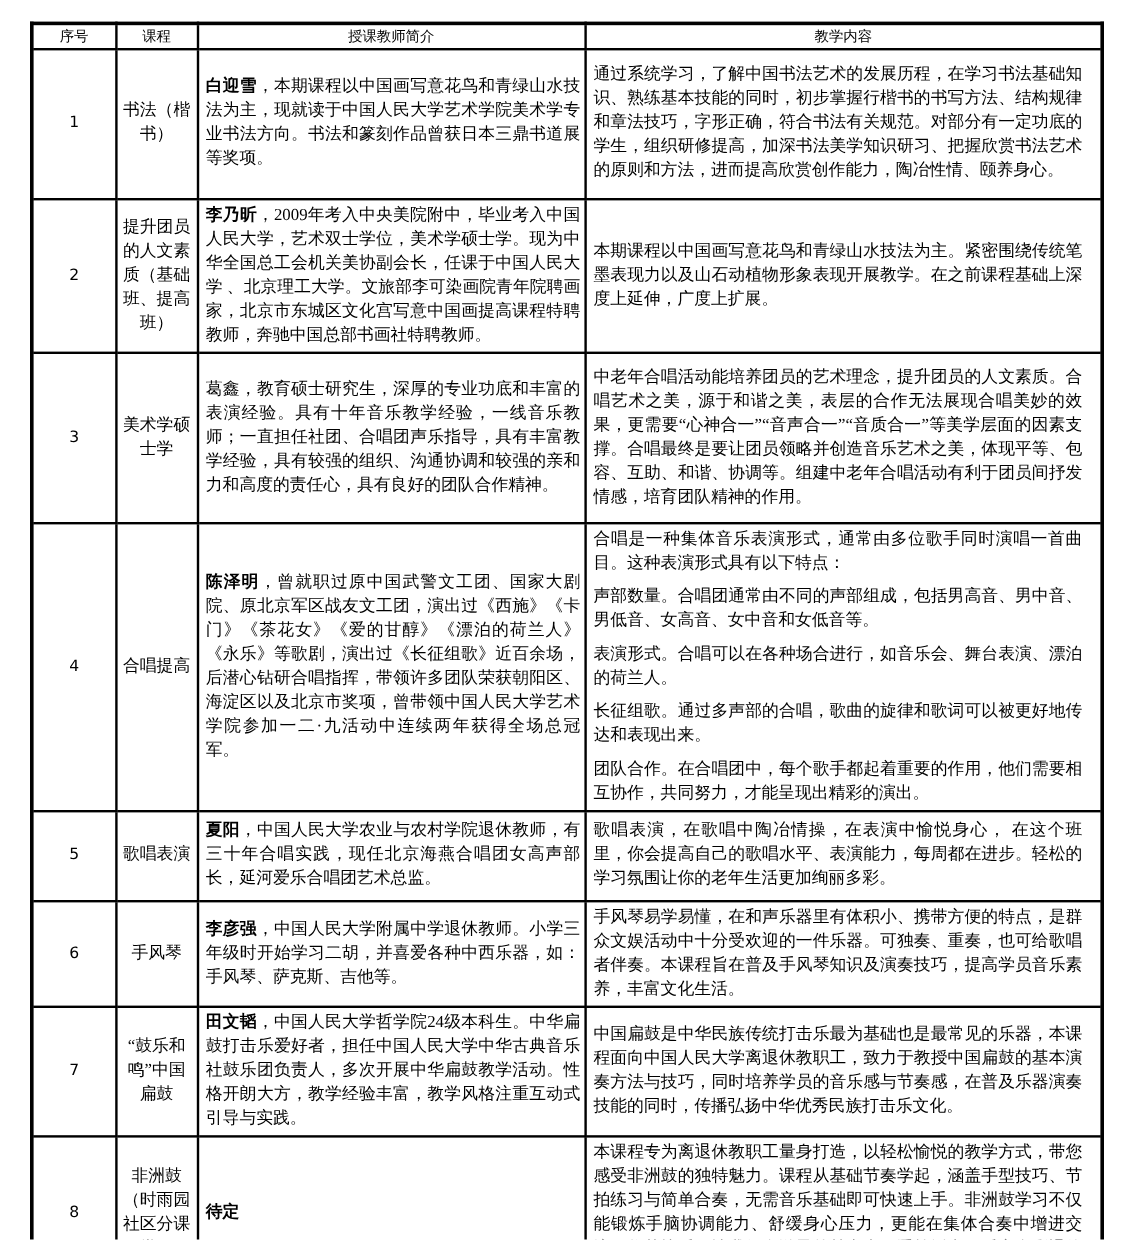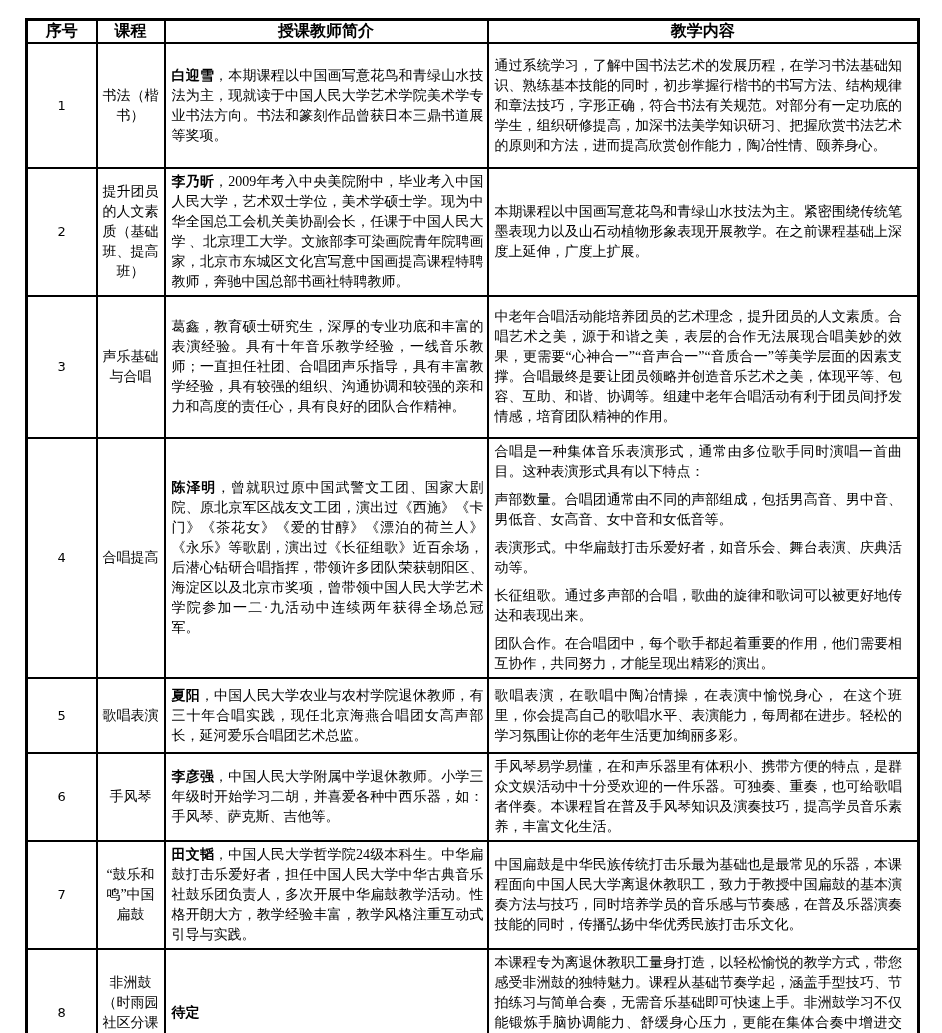--- a/index.html
+++ b/index.html
@@ -11,22 +11,22 @@
   }
   table.course-table {
     border-collapse: collapse;
     table-layout: fixed;
     width: 892px;
     margin: 18px 0 0 25px;
     border: 3px solid #000;
   }
   th, td { border: 2px solid #000; }
   th {
-    font-weight: bold;
-    font-size: 16px;
+    font-weight: normal;
+    font-size: 12px;
     height: 21px;
     padding: 0 2px;
     text-align: center;
   }
   td {
     font-size: 14px;
     line-height: 20px;
     vertical-align: middle;
     padding: 3px 4px;
   }
@@ -74,34 +74,34 @@
       <tr style="height: 118px;">
         <td class="c-no">2</td>
         <td class="c-course">提升团员的人文素质（基础班、提高班）</td>
         <td class="c-teacher"><span class="bold">李乃昕</span><span>，2009年考入中央美院附中，毕业考入中国人民大学，艺术双士学位，美术学硕士学。现为中华全国总工会机关美协副会长，任课于中国人民大学 、北京理工大学。文旅部李可染画院青年院聘画家，北京市东城区文化宫写意中国画提高课程特聘教师，奔驰中国总部书画社特聘教师。</span></td>
         <td class="c-content">
           <p>本期课程以中国画写意花鸟和青绿山水技法为主。紧密围绕传统笔墨表现力以及山石动植物形象表现开展教学。在之前课程基础上深度上延伸，广度上扩展。</p>
         </td>
       </tr>
       <tr style="height: 142px;">
         <td class="c-no">3</td>
-        <td class="c-course">声乐基础与合唱</td>
+        <td class="c-course">美术学硕士学</td>
         <td class="c-teacher"><span class="bold"></span><span>葛鑫，教育硕士研究生，深厚的专业功底和丰富的表演经验。具有十年音乐教学经验，一线音乐教师；一直担任社团、合唱团声乐指导，具有丰富教学经验，具有较强的组织、沟通协调和较强的亲和力和高度的责任心，具有良好的团队合作精神。</span></td>
         <td class="c-content">
           <p>中老年合唱活动能培养团员的艺术理念，提升团员的人文素质。合唱艺术之美，源于和谐之美，表层的合作无法展现合唱美妙的效果，更需要“心神合一”“音声合一”“音质合一”等美学层面的因素支撑。合唱最终是要让团员领略并创造音乐艺术之美，体现平等、包容、互助、和谐、协调等。组建中老年合唱活动有利于团员间抒发情感，培育团队精神的作用。</p>
         </td>
       </tr>
       <tr style="height: 200px;">
         <td class="c-no">4</td>
         <td class="c-course">合唱提高</td>
         <td class="c-teacher"><span class="bold">陈泽明</span><span>，曾就职过原中国武警文工团、国家大剧院、原北京军区战友文工团，演出过《西施》《卡门》《茶花女》《爱的甘醇》《漂泊的荷兰人》《永乐》等歌剧，演出过《长征组歌》近百余场，后潜心钻研合唱指挥，带领许多团队荣获朝阳区、海淀区以及北京市奖项，曾带领中国人民大学艺术学院参加一二·九活动中连续两年获得全场总冠军。</span></td>
         <td class="c-content">
           <p>合唱是一种集体音乐表演形式，通常由多位歌手同时演唱一首曲目。这种表演形式具有以下特点：</p>
           <p>声部数量。合唱团通常由不同的声部组成，包括男高音、男中音、男低音、女高音、女中音和女低音等。</p>
-          <p>表演形式。中华扁鼓打击乐爱好者，如音乐会、舞台表演、庆典活动等。</p>
+          <p>表演形式。合唱可以在各种场合进行，如音乐会、舞台表演、漂泊的荷兰人。</p>
           <p>长征组歌。通过多声部的合唱，歌曲的旋律和歌词可以被更好地传达和表现出来。</p>
           <p>团队合作。在合唱团中，每个歌手都起着重要的作用，他们需要相互协作，共同努力，才能呈现出精彩的演出。</p>
         </td>
       </tr>
       <tr style="height: 75px;">
         <td class="c-no">5</td>
         <td class="c-course">歌唱表演</td>
         <td class="c-teacher"><span class="bold">夏阳</span><span>，中国人民大学农业与农村学院退休教师，有三十年合唱实践，现任北京海燕合唱团女高声部长，延河爱乐合唱团艺术总监。</span></td>
         <td class="c-content">
           <p>歌唱表演，在歌唱中陶冶情操，在表演中愉悦身心， 在这个班里，你会提高自己的歌唱水平、表演能力，每周都在进步。轻松的学习氛围让你的老年生活更加绚丽多彩。</p>

